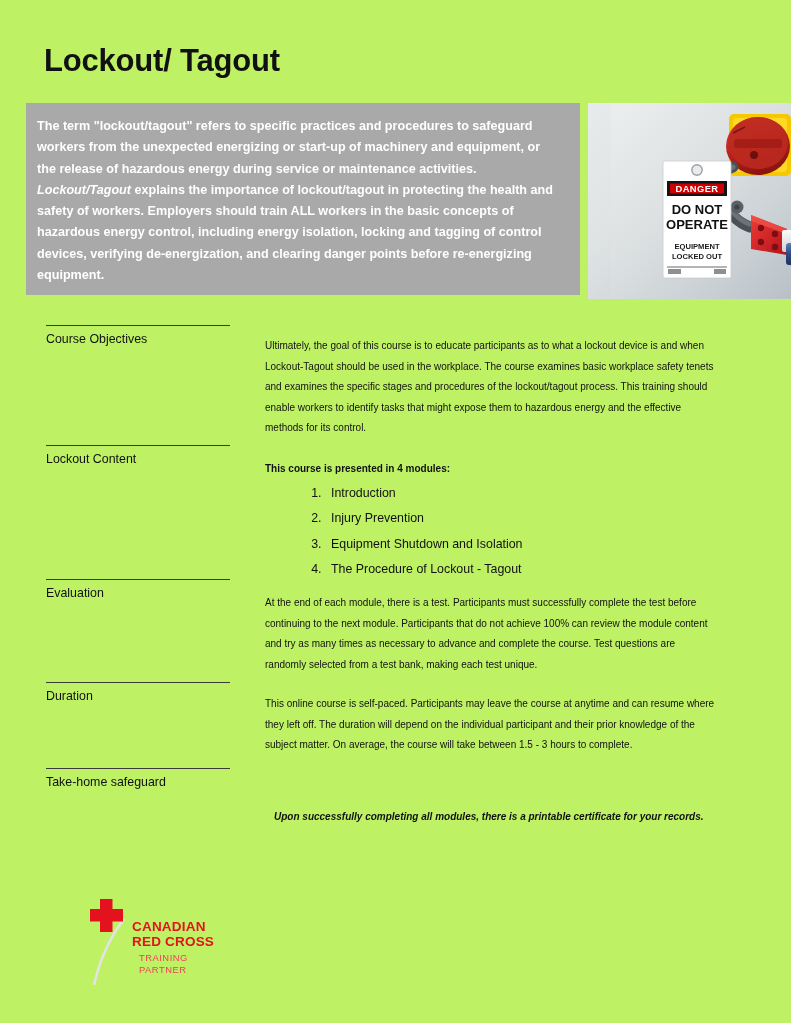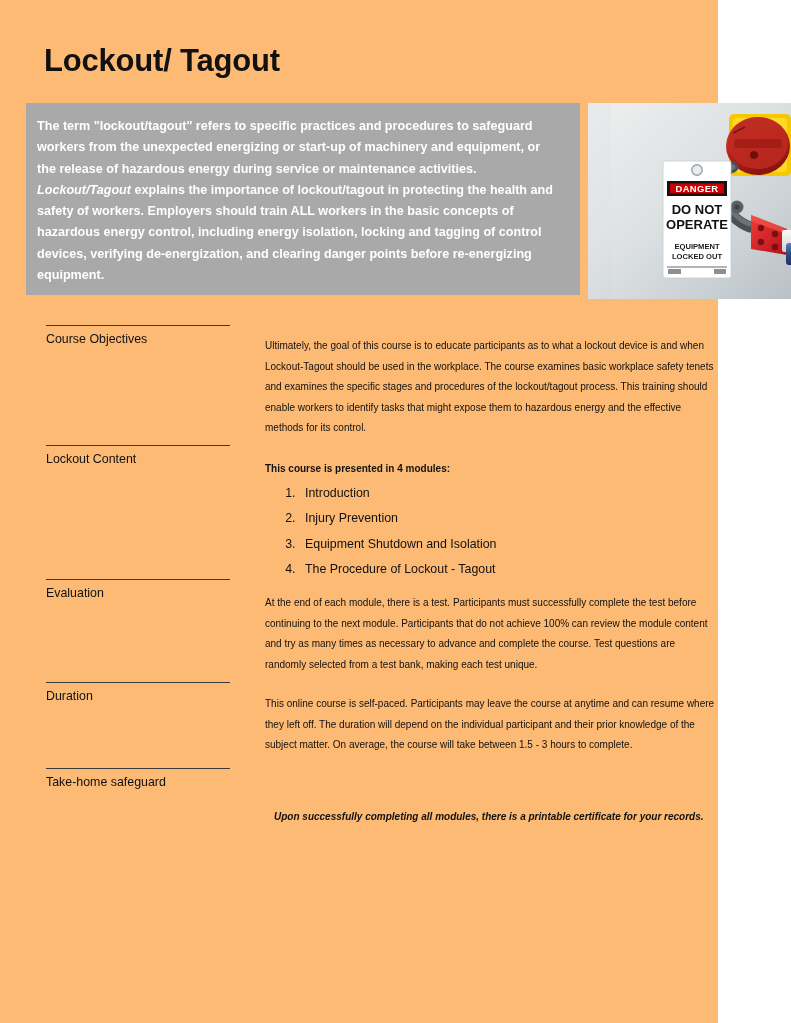--- a/index.html
+++ b/index.html
@@ -11,23 +11,23 @@
     width: 791px;
     height: 1023px;
     font-family: "Liberation Sans", sans-serif;
     color: #000000;
     position: relative;
     overflow: hidden;
   }
 
   .page {
     position: relative;
-    width: 718px;
+    width: 791px;
     height: 1023px;
-    background: #fdba74;
+    background: #bef264;
   }
 
   
   .doc-title {
     position: absolute;
     left: 44px;
     top: 44px;
     font-size: 31px;
     font-weight: bold;
     letter-spacing: -0.2px;
@@ -120,21 +120,21 @@
     top: 807px;
     font-weight: bold;
     font-style: italic;
     width: 440px;
     left: 9px;
   }
 
   .module-list {
     position: absolute;
     top: 481px;
-    left: 4px;
+    left: 30px;
     margin: 0;
     padding-left: 30px;
     font-size: 12.4px;
     color: #111111;
     list-style-type: decimal;
   }
   .module-list li {
     line-height: 25.3px;
     padding-left: 6px;
   }
@@ -256,14 +256,30 @@
       <li>The Procedure of Lockout - Tagout</li>
     </ol>
 
     <p class="body-para p-evaluation">At the end of each module, there is a test.  Participants must successfully complete the test before continuing to the next module. Participants that do not achieve 100% can review the module content and try as many times as necessary to advance and complete the course.  Test questions are randomly selected from a test bank, making each test unique.</p>
 
     <p class="body-para p-duration">This online course is self-paced.  Participants may leave the course at anytime and can resume where they left off. The duration will depend on the individual participant and their prior knowledge of the subject matter.  On average, the course will take between 1.5 - 3 hours to complete.</p>
 
     <p class="body-para p-takehome">Upon successfully completing all modules, there is a printable certificate for your records.</p>
   </div>
 
+  <div class="logo-wrap">
+    <svg class="logo-svg" width="130" height="92" viewBox="0 0 130 92" xmlns="http://www.w3.org/2000/svg">
+
+      <path d="M6 92 C12 66 22 44 36 26" stroke="#e3e3e5" stroke-width="2.6" fill="none"></path>
+
+      <g>
+        <rect x="12" y="6" width="12.5" height="33" fill="#e4121f"></rect>
+        <rect x="2" y="16" width="33" height="12.5" fill="#e4121f"></rect>
+      </g>
+
+      <text x="44" y="38" font-family="Liberation Sans, sans-serif" font-size="13.5" font-weight="bold" fill="#e4121f" letter-spacing="0.2">CANADIAN</text>
+      <text x="44" y="53" font-family="Liberation Sans, sans-serif" font-size="13.5" font-weight="bold" fill="#e4121f" letter-spacing="0.2">RED CROSS</text>
+      <text x="51" y="68" font-family="Liberation Sans, sans-serif" font-size="9.4" fill="#ef4058" letter-spacing="0.5">TRAINING</text>
+      <text x="51" y="80" font-family="Liberation Sans, sans-serif" font-size="9.4" fill="#ef4058" letter-spacing="0.5">PARTNER</text>
+    </svg>
+  </div>
 
 </div>
 
 </body></html>

